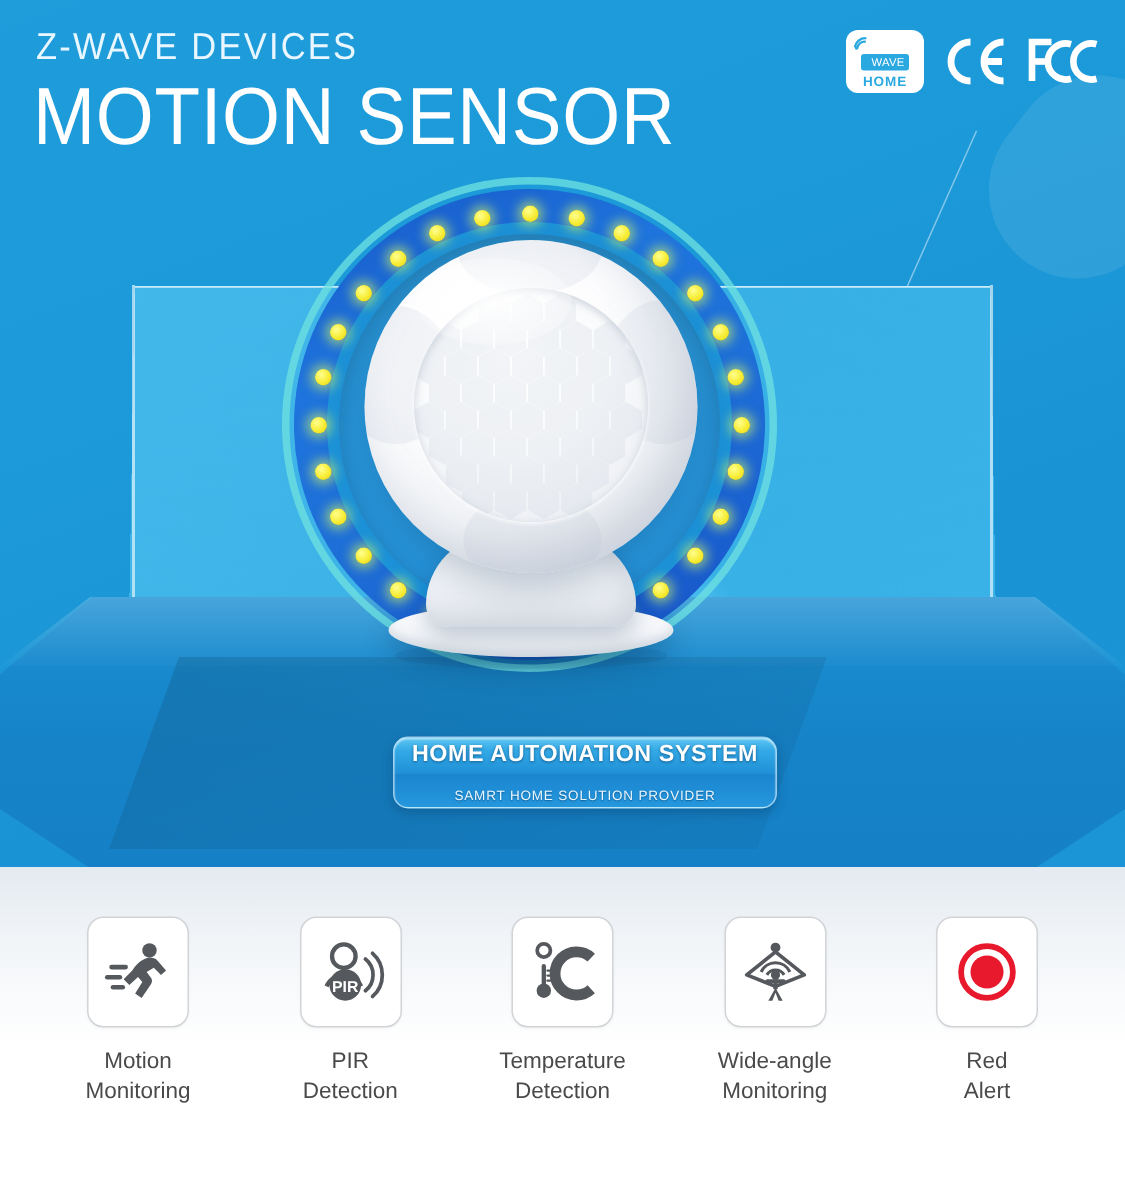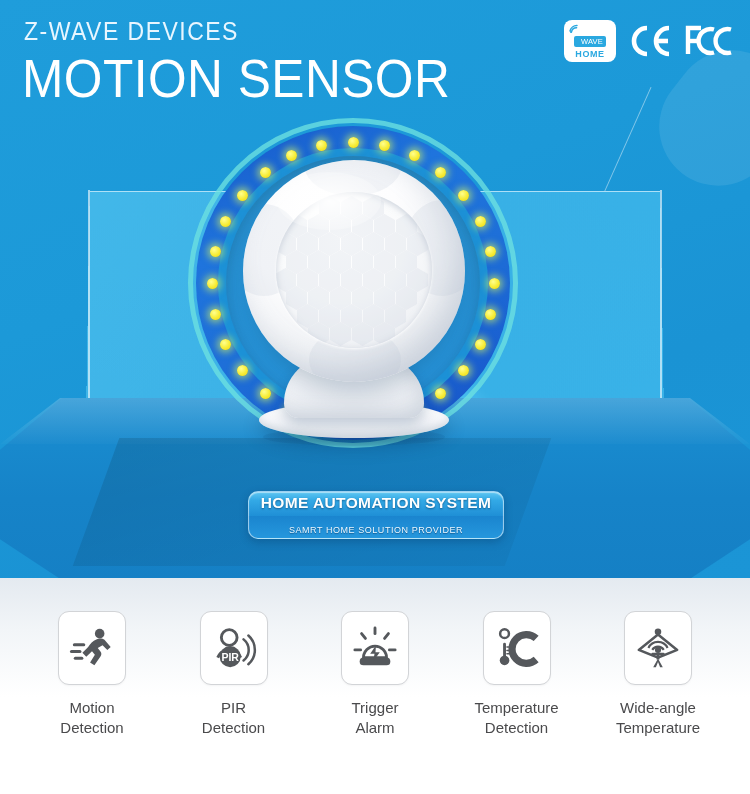--- a/index.html
+++ b/index.html
@@ -251,21 +251,21 @@
     top: 268px;
     width: 182px;
     height: 18px;
     border-radius: 50%;
     background: radial-gradient(ellipse at 50% 50%, rgba(0,50,95,0.30), rgba(0,50,95,0));
   }
 
   
   .ha-button {
     position: absolute;
-    left: 248px;
+    left: 262px;
     top: 491px;
     width: 254px;
     height: 46px;
     border-radius: 10px;
     background: linear-gradient(180deg, #5ec6f2 0%, #33a9e6 18%, #1f8fd6 52%, #1a85cf 53%, #2597dd 100%);
     border: 1px solid rgba(255,255,255,0.55);
     box-shadow: 0 3px 8px rgba(0,40,80,0.28), inset 0 1px 1px rgba(255,255,255,0.5);
     display: flex;
     flex-direction: column;
     align-items: center;
@@ -582,58 +582,40 @@
             <g fill="#55585c">
               <circle cx="32" cy="9" r="5"></circle>
               <path d="M28.5 15 C25 16.5 22 19.5 20 23 L14 29 L18 33 L24 27.5 L27 31 L22 39 L26.5 42 L33 32.5 C34 31 34 29.5 33 28 L30 24 L35 21 L40 26 L43.5 23 L37 15.5 C35 13.8 31 13.8 28.5 15 Z"></path>
               <rect x="4" y="19" width="13" height="3.2" rx="1.6"></rect>
               <rect x="1" y="26" width="12" height="3.2" rx="1.6"></rect>
               <rect x="5" y="33" width="10" height="3.2" rx="1.6"></rect>
             </g>
           </svg>
         </div>
         <div class="feature-label">Motion
-Detection</div>
+Monitoring</div>
       </div>
 
       <div class="feature">
         <div class="feature-box">
           <svg width="46" height="46" viewBox="0 0 48 48">
             <circle cx="19" cy="13" r="8.2" fill="none" stroke="#55585c" stroke-width="3"></circle>
             <path d="M7 34 A13 13 0 0 1 31 34" fill="none" stroke="#55585c" stroke-width="3"></path>
             <circle cx="20" cy="33" r="11" fill="#55585c"></circle>
             <text x="20" y="38" font-family="Liberation Sans, sans-serif" font-size="11" font-weight="bold" fill="#ffffff" text-anchor="middle">PIR</text>
             <g fill="none" stroke="#55585c" stroke-width="2.6" stroke-linecap="round">
               <path d="M34 15 A14 14 0 0 1 34 37"></path>
               <path d="M39 11 A20 20 0 0 1 39 41"></path>
             </g>
           </svg>
         </div>
         <div class="feature-label">PIR
 Detection</div>
       </div>
 
-      <div class="feature">
-        <div class="feature-box">
-          <svg width="46" height="46" viewBox="0 0 48 48">
-            <path d="M12 34 A12 12 0 0 1 36 34 Z" fill="none" stroke="#55585c" stroke-width="3"></path>
-            <rect x="8" y="34" width="32" height="8" rx="4" fill="#55585c"></rect>
-            <path d="M25 21 L19 30 L23.5 30 L22 38 L29 28.5 L24.5 28.5 Z" fill="#55585c"></path>
-            <g stroke="#55585c" stroke-width="3" stroke-linecap="round">
-              <path d="M24 3 V9"></path>
-              <path d="M10 9 L14 14"></path>
-              <path d="M38 9 L34 14"></path>
-              <path d="M3 26 H9"></path>
-              <path d="M39 26 H45"></path>
-            </g>
-          </svg>
-        </div>
-        <div class="feature-label">Trigger
-Alarm</div>
-      </div>
 
       <div class="feature">
         <div class="feature-box">
           <svg width="46" height="46" viewBox="0 0 48 48">
             <circle cx="11" cy="9" r="4.6" fill="none" stroke="#55585c" stroke-width="2.6"></circle>
             <path d="M11 20 V33" stroke="#55585c" stroke-width="3" stroke-linecap="round" fill="none"></path>
             <circle cx="11" cy="37" r="5" fill="#55585c"></circle>
             <g stroke="#55585c" stroke-width="1.6" stroke-linecap="round">
               <path d="M13.5 23 H16"></path>
               <path d="M13.5 26.5 H16"></path>
@@ -657,19 +639,29 @@
             </g>
             <g fill="#55585c">
               <circle cx="24" cy="26" r="3.2"></circle>
               <path d="M22.5 29 h3 v7 h-3 z"></path>
               <path d="M24 35 L19 44 L21.8 44 L24 38.5 L26.2 44 L29 44 Z"></path>
               <rect x="17" y="29" width="14" height="2.6" rx="1.3"></rect>
             </g>
           </svg>
         </div>
         <div class="feature-label">Wide-angle
-Temperature</div>
+Monitoring</div>
       </div>
 
+      <div class="feature">
+        <div class="feature-box">
+          <svg width="46" height="46" viewBox="0 0 48 48">
+            <circle cx="24" cy="24" r="18" fill="none" stroke="#e8192c" stroke-width="4"></circle>
+            <circle cx="24" cy="24" r="11.5" fill="#e8192c"></circle>
+          </svg>
+        </div>
+        <div class="feature-label">Red
+Alert</div>
+      </div>
 
     </div>
   </div>
 </div>
 
 </body></html>

